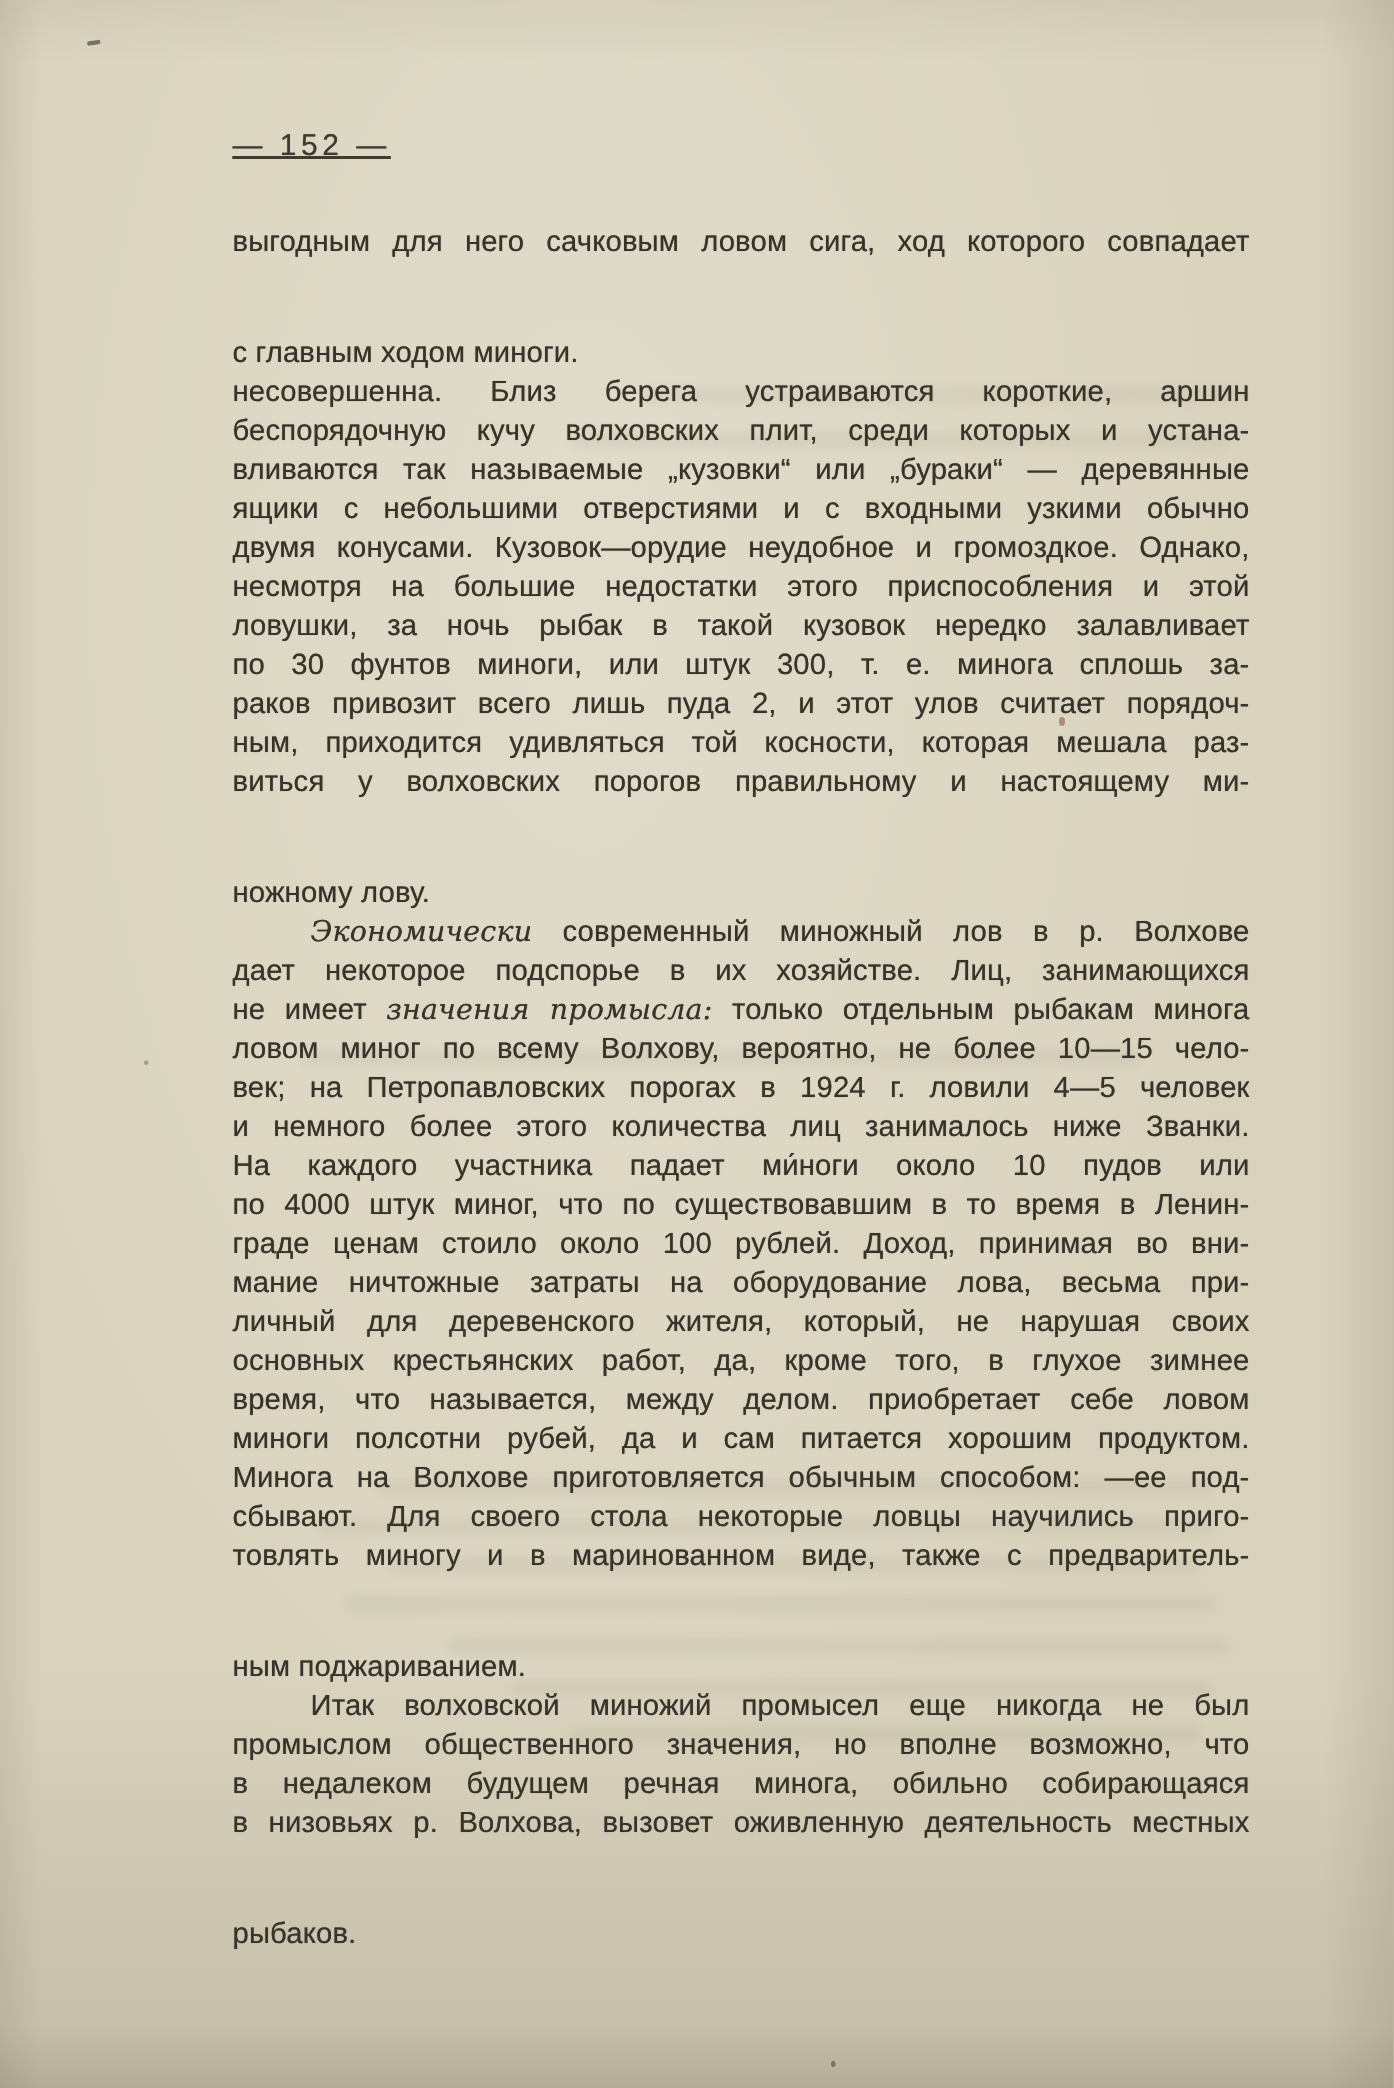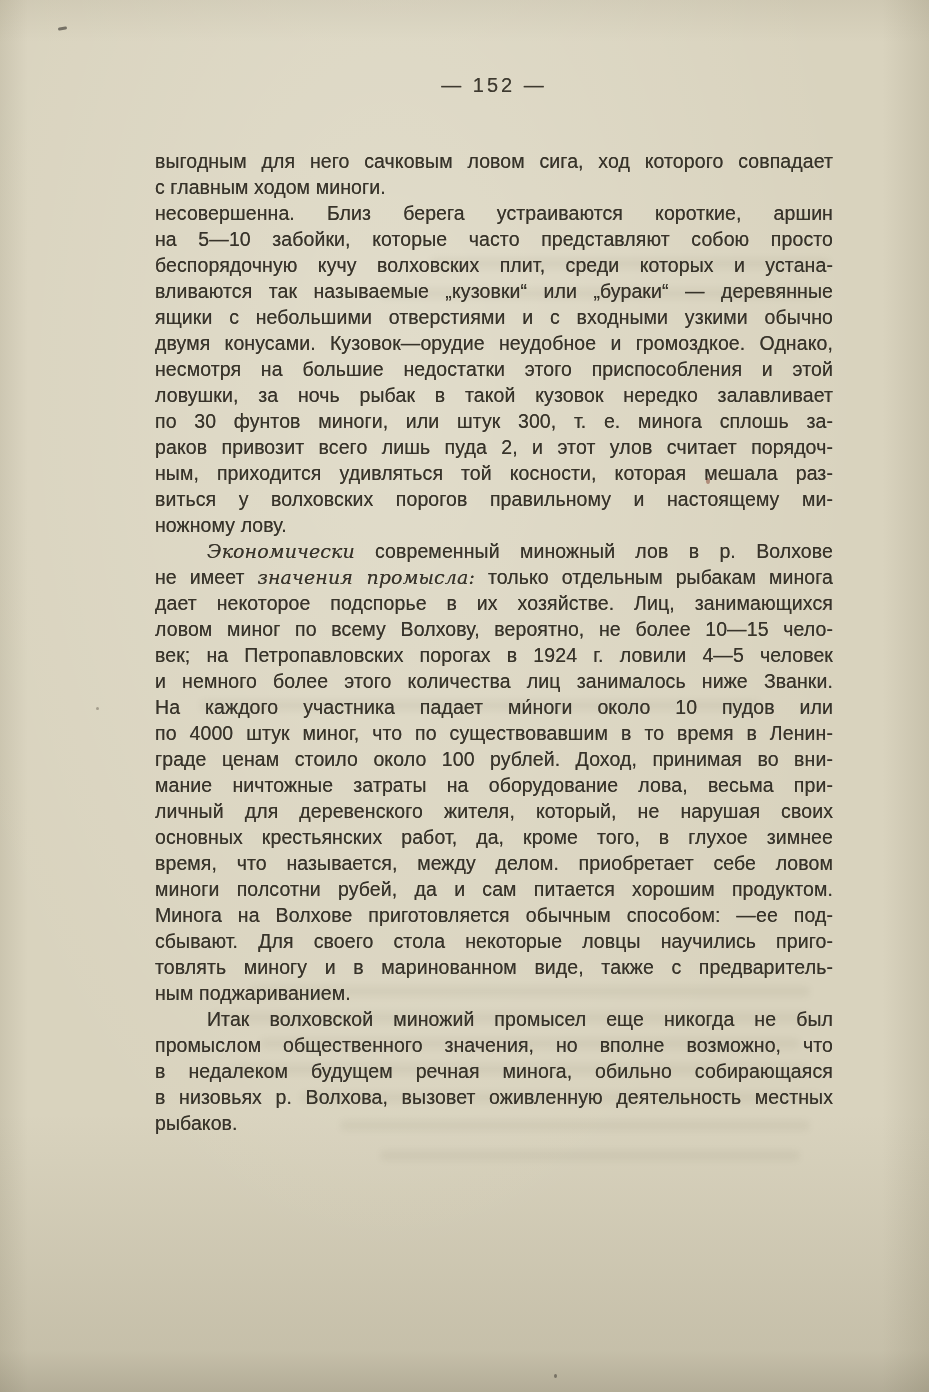--- a/index.html
+++ b/index.html
@@ -14,28 +14,28 @@
     overflow: hidden;
     background-color: #d9d3be;
     background-image:
       radial-gradient(ellipse at 42% 28%, rgba(255,255,248,0.22), rgba(255,255,248,0) 62%),
       linear-gradient(to bottom, rgba(120,110,84,0.10) 0%, rgba(120,110,84,0) 3%, rgba(120,110,84,0) 80%, rgba(98,89,62,0.16) 97%, rgba(80,72,50,0.28) 100%),
       linear-gradient(to right, rgba(100,92,66,0.12) 0%, rgba(100,92,66,0) 3%, rgba(100,92,66,0) 95%, rgba(100,92,66,0.15) 100%);
     font-family: "Liberation Sans", sans-serif;
   }
   .page-number {
     position: absolute;
-    top: 74px;
+    top: 86px;
     left: 155px;
     width: 678px;
-    text-align: center;
     font-size: 20px;
     letter-spacing: 3px;
     color: #3e3a30;
     text-shadow: 0 0 0.5px rgba(62,58,48,0.7);
+    text-decoration: underline;
   }
   .text-block {
     position: absolute;
     top: 148px;
     left: 155px;
     width: 678px;
     color: #37332a;
     text-shadow: 0 0 0.5px rgba(55,51,42,0.75);
   }
   .line {
@@ -43,20 +43,21 @@
     line-height: 26px;
     font-size: 19.5px;
     letter-spacing: 0.1px;
     text-align: justify;
     text-align-last: justify;
     white-space: nowrap;
   }
   .line.para-last {
     text-align-last: left;
     white-space: normal;
+    margin-top: 48px;
   }
   .line.indent {
     text-indent: 52px;
   }
   .italic {
     font-style: italic;
     font-family: "DejaVu Serif", serif;
     font-size: 19px;
   }
   
@@ -100,37 +101,36 @@
 
   <div class="page-number">— 152 —</div>
 
   <div class="text-block" id="text-block">
       <div>
         <div class="line"><span>выгодным для него сачковым ловом сига, ход которого совпадает</span></div>
         <div class="line para-last"><span>с главным ходом миноги.</span></div>
       </div>
       <div>
         <div class="line"><span>несовершенна. Близ берега устраиваются короткие, аршин</span></div>
-        <div class="line"><span>на 5—10 забойки, которые часто представляют собою просто</span></div>
         <div class="line"><span>беспорядочную кучу волховских плит, среди которых и устана-</span></div>
         <div class="line"><span>вливаются так называемые „кузовки“ или „бураки“ — деревянные</span></div>
         <div class="line"><span>ящики с небольшими отверстиями и с входными узкими обычно</span></div>
         <div class="line"><span>двумя конусами. Кузовок—орудие неудобное и громоздкое. Однако,</span></div>
         <div class="line"><span>несмотря на большие недостатки этого приспособления и этой</span></div>
         <div class="line"><span>ловушки, за ночь рыбак в такой кузовок нередко залавливает</span></div>
         <div class="line"><span>по 30 фунтов миноги, или штук 300, т. е. минога сплошь за-</span></div>
         <div class="line"><span>раков привозит всего лишь пуда 2, и этот улов считает порядоч-</span></div>
         <div class="line"><span>ным, приходится удивляться той косности, которая мешала раз-</span></div>
         <div class="line"><span>виться у волховских порогов правильному и настоящему ми-</span></div>
         <div class="line para-last"><span>ножному лову.</span></div>
       </div>
       <div>
         <div class="line indent"><span class="italic">Экономически</span><span> современный миножный лов в р. Волхове</span></div>
+        <div class="line"><span>дает некоторое подспорье в их хозяйстве.  Лиц, занимающихся</span></div>
         <div class="line"><span>не имеет </span><span class="italic">значения промысла:</span><span> только отдельным рыбакам минога</span></div>
-        <div class="line"><span>дает некоторое подспорье в их хозяйстве.  Лиц, занимающихся</span></div>
         <div class="line"><span>ловом миног по всему Волхову, вероятно, не более 10—15 чело-</span></div>
         <div class="line"><span>век; на Петропавловских порогах в 1924 г.  ловили 4—5 человек</span></div>
         <div class="line"><span>и немного более этого количества лиц занималось ниже Званки.</span></div>
         <div class="line"><span>На каждого участника падает ми́ноги около 10 пудов или</span></div>
         <div class="line"><span>по 4000 штук миног, что по существовавшим в то время в Ленин-</span></div>
         <div class="line"><span>граде ценам стоило около 100 рублей.  Доход, принимая во вни-</span></div>
         <div class="line"><span>мание ничтожные затраты на оборудование лова, весьма при-</span></div>
         <div class="line"><span>личный для деревенского жителя, который, не нарушая своих</span></div>
         <div class="line"><span>основных крестьянских работ, да, кроме того, в глухое зимнее</span></div>
         <div class="line"><span>время, что называется, между делом. приобретает себе ловом</span></div>

